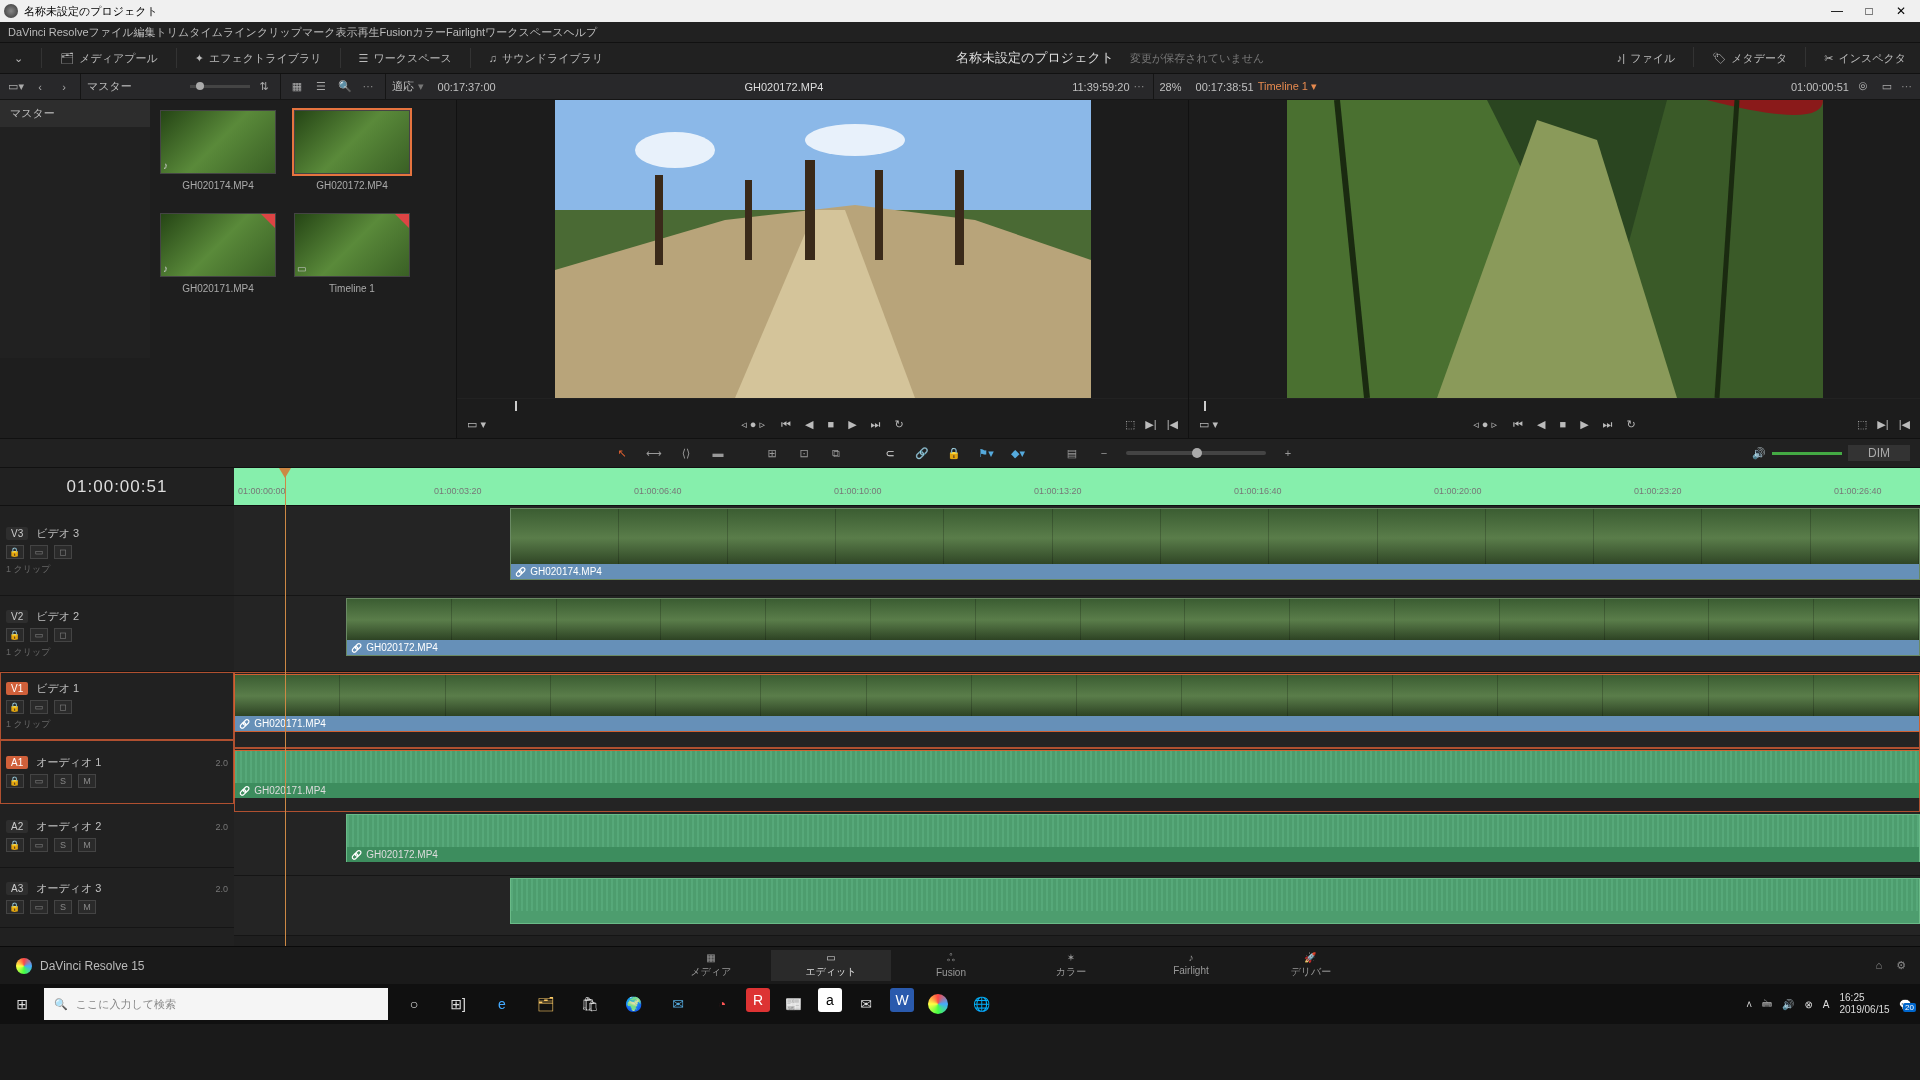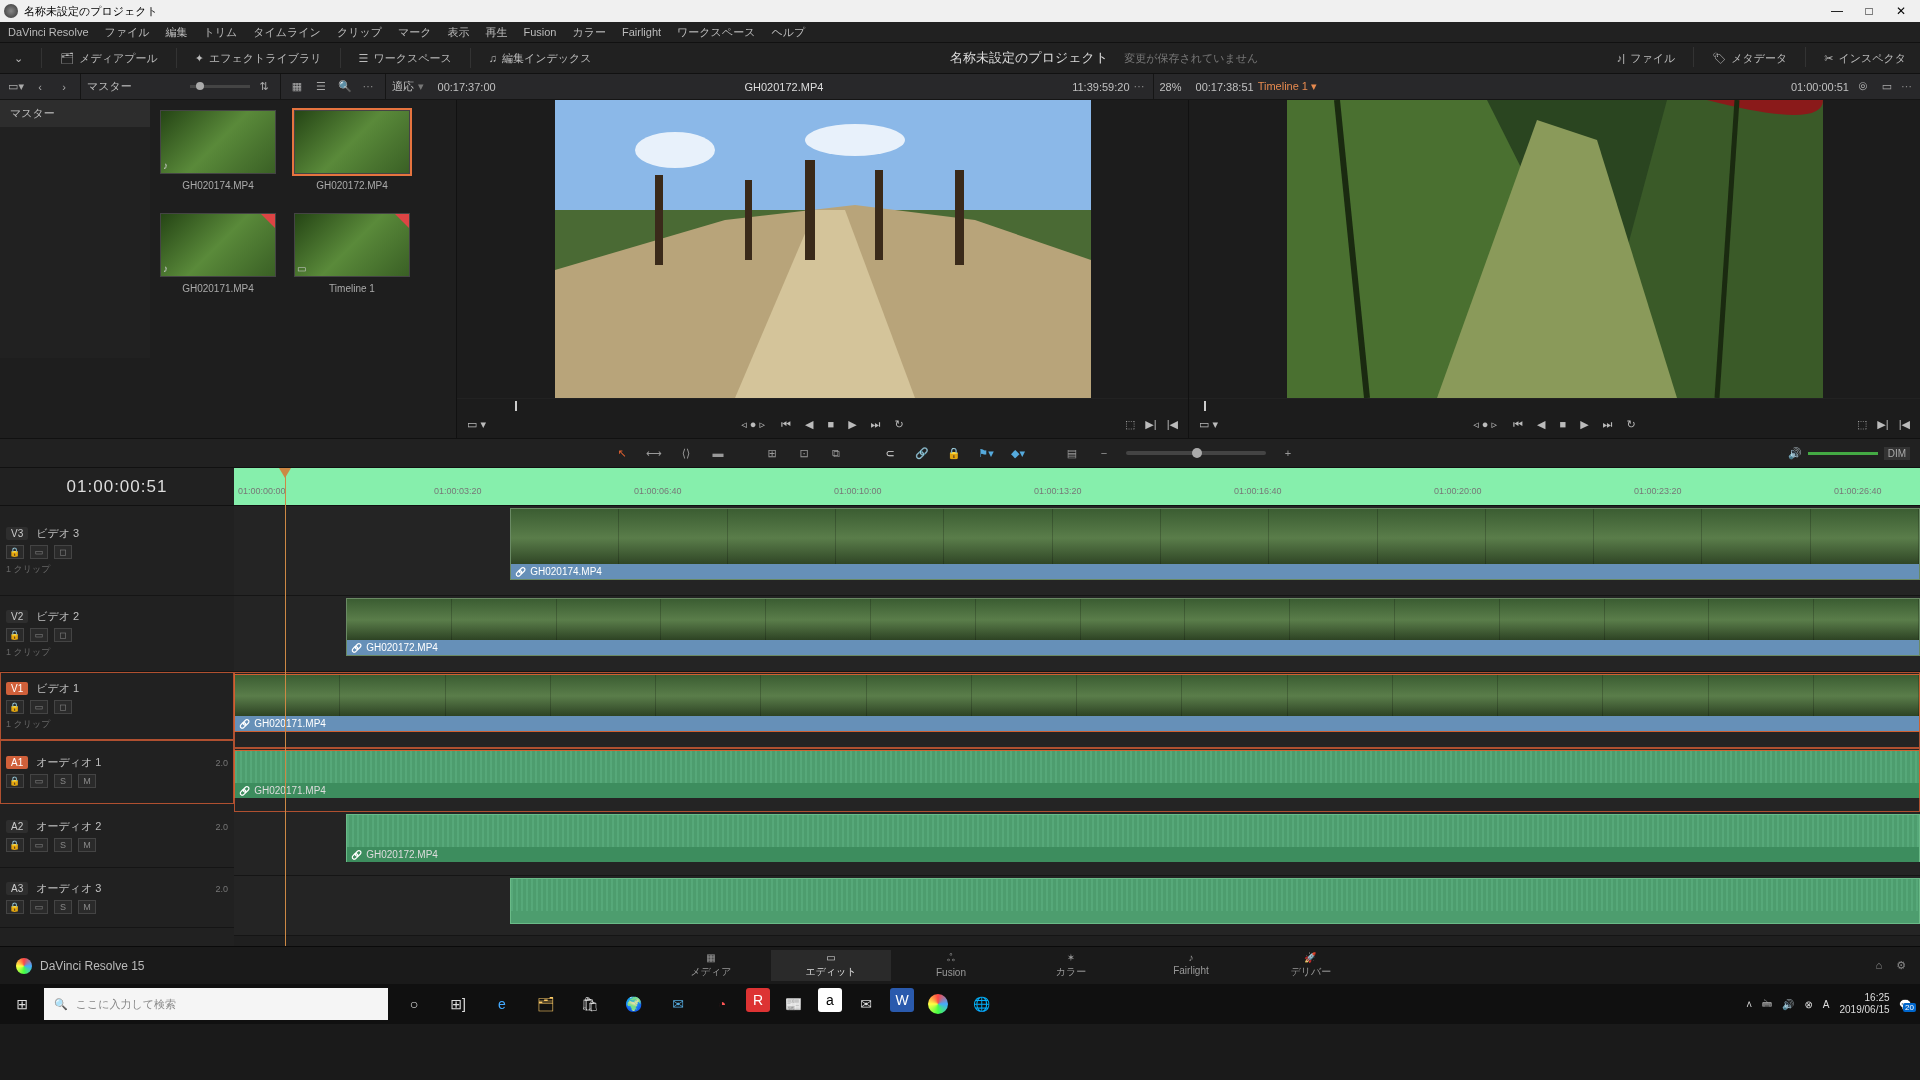--- a/index.html
+++ b/index.html
@@ -2,21 +2,21 @@
 <html><head>
 <meta charset="utf-8">
 <style>
 * { margin:0; padding:0; box-sizing:border-box; font-family:"Segoe UI","Meiryo",sans-serif; }
 body { background:#1a1a1a; color:#c0c0c0; font-size:11px; width:1920px; height:1080px; overflow:hidden; position:relative; }
 .titlebar { height:22px; background:#f0f0f0; color:#000; display:flex; align-items:center; padding:0 4px; }
 .titlebar .title-icon { width:14px; height:14px; border-radius:50%; background:radial-gradient(#888,#333); margin-right:6px; }
 .titlebar .title { flex:1; font-size:11px; }
 .titlebar .winctrl { display:flex; gap:2px; }
 .titlebar .winctrl span { width:30px; text-align:center; font-size:12px; cursor:default; }
-.menubar { height:20px; background:#212121; display:flex; align-items:center; gap:16px; padding:0 8px; color:#bbb; }
+.menubar { height:20px; background:#212121; display:flex; align-items:center; gap:0; padding:0 8px; color:#bbb; }
 .menubar span { cursor:default; }
 .workspacebar { height:32px; background:#212121; border-top:1px solid #111; border-bottom:1px solid #111; display:flex; align-items:center; padding:0 6px; gap:10px; }
 .ws-btn { display:flex; align-items:center; gap:5px; color:#bbb; padding:4px 8px; }
 .ws-sep { width:1px; height:20px; background:#333; }
 .ws-center { flex:1; display:flex; align-items:center; justify-content:center; gap:16px; }
 .ws-center .proj { color:#ddd; font-size:13px; }
 .ws-center .unsaved { color:#777; font-size:11px; }
 .ws-right { display:flex; gap:10px; }
 .toolbar2 { height:26px; background:#28282a; display:flex; align-items:center; border-bottom:1px solid #151515; }
 .tb2-left { display:flex; align-items:center; gap:4px; padding:0 6px; }
@@ -84,27 +84,27 @@
 .pages .center { flex:1; display:flex; justify-content:center; gap:0; }
 .page-btn { width:120px; display:flex; flex-direction:column; align-items:center; gap:2px; color:#999; font-size:10px; padding:2px 0; }
 .page-btn.active { background:#2a2a2a; color:#ddd; }
 .pages .rightp { display:flex; gap:14px; padding:0 14px; color:#888; }
 .taskbar { height:40px; background:#101010; display:flex; align-items:center; color:#ddd; }
 .taskbar .start { width:44px; text-align:center; font-size:14px; }
 .taskbar .search { flex:0 0 344px; height:32px; background:#f5f5f5; display:flex; align-items:center; gap:8px; padding:0 10px; color:#666; }
 .taskbar .ticons { display:flex; gap:4px; margin-left:6px; }
 .taskbar .ticons span { width:40px; height:32px; display:flex; align-items:center; justify-content:center; font-size:14px; }
 .taskbar .tray { margin-left:auto; display:flex; align-items:center; gap:10px; padding:0 8px; font-size:10px; }
-.taskbar .clock { text-align:right; line-height:1.2; }
+.taskbar .clock { text-align:left; line-height:1.2; }
 .svg-fill { display:block; }
 .forest2 { background:linear-gradient(135deg,#254515,#5a8a3a,#3a6025); }
 .dots { color:#888; letter-spacing:2px; }
 .orange-txt { color:#e68a4f; }
 .link-icon::before { content:"🔗"; font-size:9px; filter:grayscale(1) brightness(2); }
-.dim-box { font-size:10px; background:#333; padding:1px 4px; color:#aaa; }
+.dim-box { font-size:12px; background:#333; padding:1px 20px; color:#aaa; }
 </style>
 </head>
 <body>
 
 <div class="titlebar">
   <span class="title-icon"></span>
   <span class="title">名称未設定のプロジェクト</span>
   <div class="winctrl">
     <span>—</span>
     <span>□</span>
@@ -142,21 +142,21 @@
     <span>エフェクトライブラリ</span>
   </div>
   <div class="ws-sep"></div>
   <div class="ws-btn">
     <span>☰</span>
     <span>ワークスペース</span>
   </div>
   <div class="ws-sep"></div>
   <div class="ws-btn">
     <span>♫</span>
-    <span>編集インデックス</span>
+    <span>サウンドライブラリ</span>
   </div>
   <div class="ws-center">
     <span class="proj">名称未設定のプロジェクト</span>
     <span class="unsaved">変更が保存されていません</span>
   </div>
   <div class="ws-right">
     <div class="ws-btn">
         <span>♪|</span>
         <span>ファイル</span>
       </div>

